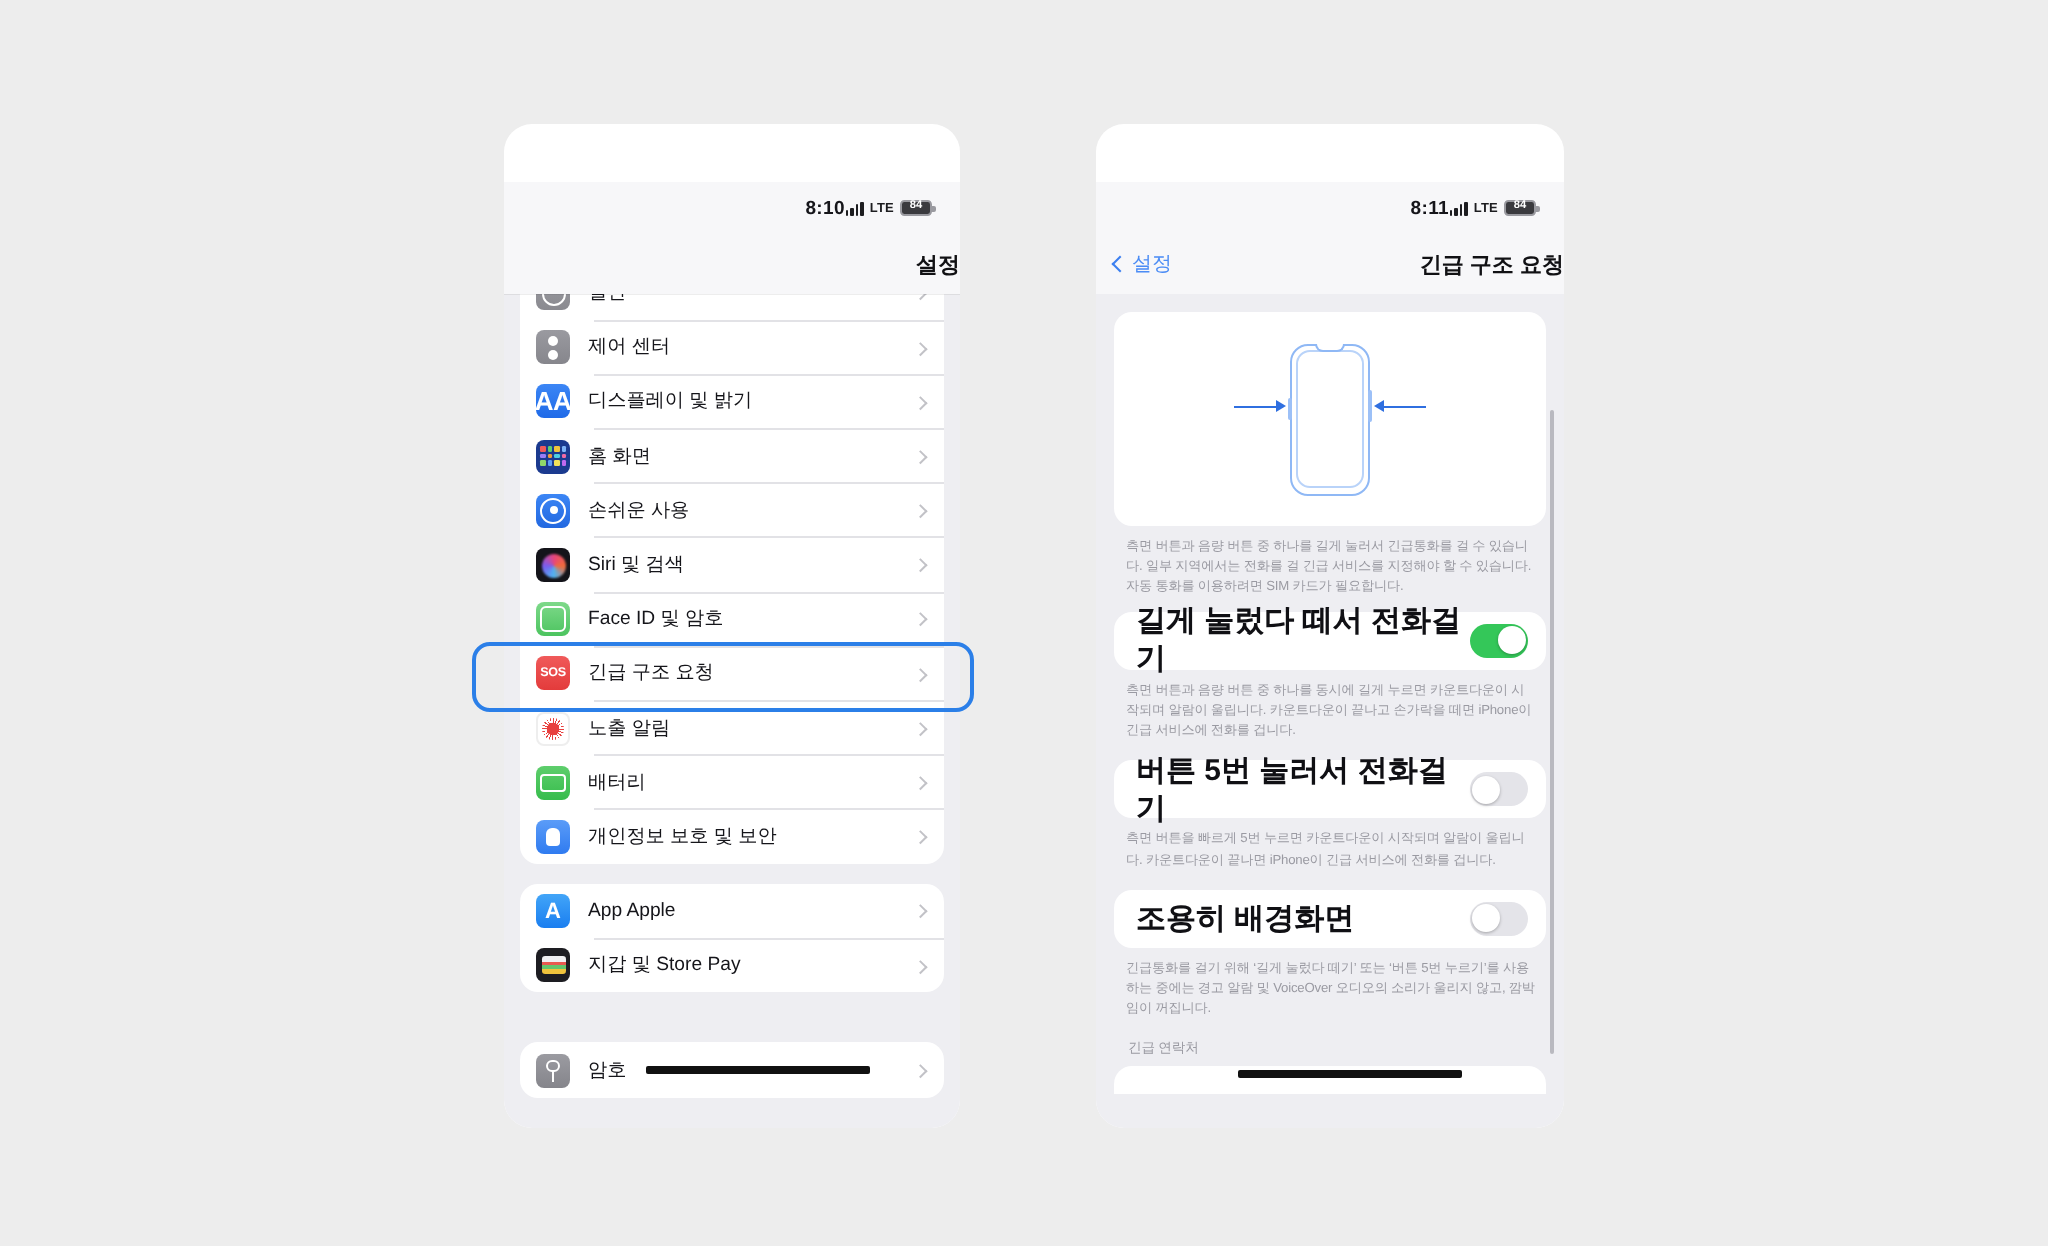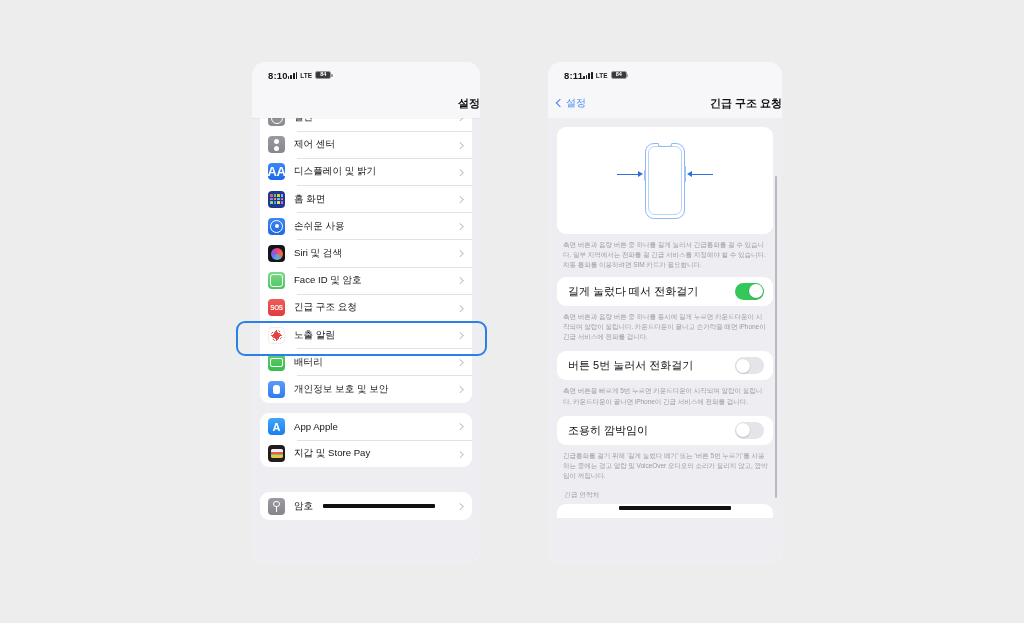--- a/index.html
+++ b/index.html
@@ -18,24 +18,24 @@
     border-radius: 14px;
     overflow: hidden;
   }
   #phone-left  { left: 252px; top: 62px; width: 228px; height: 502px; }
   #phone-right { left: 548px; top: 62px; width: 234px; height: 502px; }
 
   
   .statusbar {
     height: 26px;
     display: flex; align-items: center;
-    justify-content: flex-start;
+    justify-content: flex-end;
     padding: 0 14px 0 16px;
     background: #f7f7f9;
-    position: relative; z-index: 5;
+    position: relative; z-index: 5; margin-top: 29px;
   }
   .sb-time { font-size: 9.5px; font-weight: bold; color: #15151a; letter-spacing: .2px; }
   .sb-right { display: flex; align-items: center; gap: 3px; }
   .bars { display: flex; align-items: flex-end; gap: 1px; height: 7px; }
   .bars i { display:block; width: 1.6px; background: #1d1d20; border-radius: .5px; }
   .bars i:nth-child(1){height:2.5px} .bars i:nth-child(2){height:4px}
   .bars i:nth-child(3){height:5.5px} .bars i:nth-child(4){height:7px}
   .sb-net { font-size: 6.5px; font-weight: bold; color: #1d1d20; letter-spacing: .1px; }
   .batt {
     position: relative; width: 16px; height: 8px;
@@ -177,21 +177,21 @@
     font-size: 6.6px; line-height: 1.55; color:#9a9aa2;
     padding: 6px 14px 0 15px; letter-spacing:-.1px;
   }
   .sec-title { font-size: 6.8px; color:#9a9aa2; padding: 9px 0 4px 16px; letter-spacing:-.1px; }
 
   .toggle-card { background:#fff; border-radius:9px; margin: 0 9px; }
   .toggle-row {
     display:flex; align-items:center; justify-content:space-between;
     height: 29px; padding: 0 9px 0 11px;
   }
-  .toggle-label { font-size: 11px; font-weight:normal; color:#101014; }
+  .toggle-label { font-size: 15px; font-weight:bold; color:#101014; }
   .switch { width: 29px; height: 17px; border-radius: 9px; position:relative; flex:none; }
   .switch.on  { background:#34c759; }
   .switch.off { background:#e4e4e9; }
   .knob {
     position:absolute; top:1.4px; width:14px; height:14px; border-radius:50%;
     background:#fff; box-shadow:0 .6px 1.6px rgba(0,0,0,.28);
   }
   .switch.on  .knob { right:1.4px; }
   .switch.off .knob { left:1.4px; }
 
@@ -411,21 +411,21 @@
               <span class="knob"></span>
             </span>
         </div>
       </div>
       <div class="foot-text">측면 버튼을 빠르게 5번 누르면 카운트다운이 시작되며 알람이 울립니다. 카운트다운이 끝나면 iPhone이 긴급 서비스에 전화를 겁니다.</div>
 
       <div style="height:9px"></div>
 
       <div class="toggle-card">
         <div class="toggle-row">
-          <span class="toggle-label">조용히 깜박임이</span>
+          <span class="toggle-label">조용히 배경화면</span>
           <span class="switch off">
               <span class="knob"></span>
             </span>
         </div>
       </div>
       <div class="foot-text">긴급통화를 걸기 위해 ‘길게 눌렀다 떼기’ 또는 ‘버튼 5번 누르기’를 사용하는 중에는 경고 알람 및 VoiceOver 오디오의 소리가 울리지 않고, 깜박임이 꺼집니다.</div>
 
       <div class="sec-title">긴급 연락처</div>
 
       <div class="contact-card">

